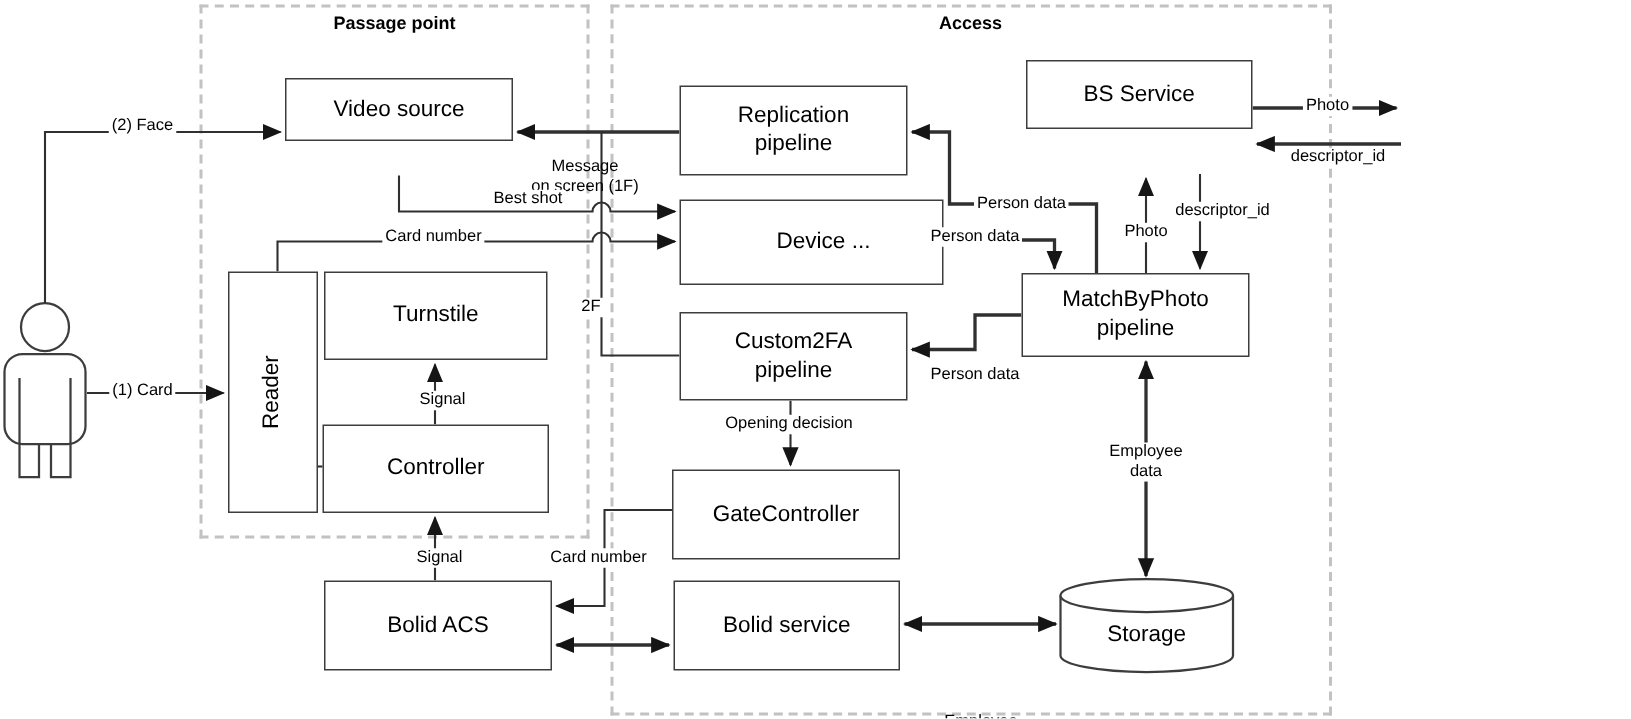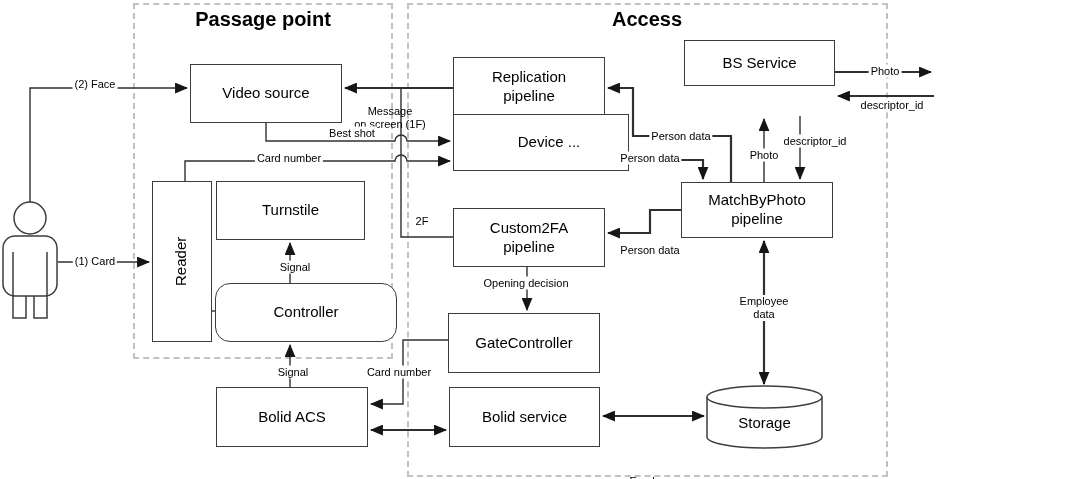--- a/index.html
+++ b/index.html
@@ -1,19 +1,19 @@
 <!DOCTYPE html>
 <html><head>
 <meta charset="utf-8">
 <style>
   html,body{margin:0;padding:0;background:#fff;}
   .canvas{position:relative;width:1087px;height:479px;background:#fff;overflow:hidden;
           font-family:"Liberation Sans",sans-serif;color:#000;}
   .container-box{position:absolute;border:2px dashed #c2c2c2;box-sizing:border-box;}
-  .container-title{position:absolute;font-size:20px;font-weight:bold;text-align:center;
+  .container-title{position:absolute;font-size:12px;font-weight:bold;text-align:center;
           transform:translateX(-50%);white-space:nowrap;}
   svg.wires{position:absolute;left:0;top:0;z-index:2;}
   .node{position:absolute;background:#fff;border:1.5px solid #3d3d3d;box-sizing:border-box;
         display:flex;align-items:center;justify-content:center;z-index:3;}
   .nlabel{font-size:15px;line-height:1.25;text-align:center;white-space:pre-line;}
   .rot{transform:rotate(-90deg);white-space:nowrap;}
   .cyl-label{position:absolute;z-index:4;font-size:15px;text-align:center;}
   .edge-label{position:absolute;z-index:5;font-size:11px;line-height:1.18;text-align:center;
         background:#fff;padding:0 2px;white-space:pre-line;transform:translate(-50%,-50%);}
   .no-bg{background:transparent;margin-top:48px;}
@@ -65,37 +65,37 @@
     <path class="wire" d="M527,267 L527,310" marker-end="url(#arr)"></path>
     <path class="wire" d="M448,340 L403,340 L403,404 L371,404" marker-end="url(#arr)"></path>
     <path class="wire" d="M290,387 L290,345" marker-end="url(#arr)"></path>
     <path class="wire" d="M290,283 L290,243" marker-end="url(#arr)"></path>
     <path class="wire thick" d="M371,430 L446,430" marker-start="url(#arr)" marker-end="url(#arr)"></path>
     <path class="wire thick" d="M603,416 L704,416" marker-start="url(#arr)" marker-end="url(#arr)"></path>
     <path class="wire thick" d="M764,241 L764,384" marker-start="url(#arr)" marker-end="url(#arr)"></path>
     <path class="wire" d="M212,311 L216,311"></path>
   </svg>
 
-  <div class="node" style="left:190px;top:64px;width:152px;height:59px;">
+  <div class="node" style="left:190px;top:52px;width:152px;height:42px;">
     <span class="nlabel">Video source</span>
     </div>
   <div class="node" style="left:152px;top:181px;width:60px;height:161px;">
     <span class="nlabel rot">Reader</span>
     </div>
   <div class="node" style="left:216px;top:181px;width:149px;height:59px;">
     <span class="nlabel">Turnstile</span>
     </div>
-  <div class="node" style="left:215px;top:283px;width:182px;height:59px;border-radius:15px;">
+  <div class="node" style="left:215px;top:283px;width:151px;height:59px;">
     <span class="nlabel">Controller</span>
     </div>
   <div class="node" style="left:453px;top:57px;width:152px;height:60px;">
     <span class="nlabel">Replication
 pipeline</span>
     </div>
-  <div class="node" style="left:453px;top:114px;width:176px;height:57px;padding-left:16px;">
+  <div class="node" style="left:453px;top:133px;width:176px;height:57px;padding-left:16px;">
     <span class="nlabel">Device ...</span>
     </div>
   <div class="node" style="left:453px;top:208px;width:152px;height:59px;">
     <span class="nlabel">Custom2FA
 pipeline</span>
     </div>
   <div class="node" style="left:448px;top:313px;width:152px;height:60px;">
     <span class="nlabel">GateController</span>
     </div>
   <div class="node" style="left:216px;top:387px;width:152px;height:60px;">
@@ -112,21 +112,21 @@
     <span class="nlabel">BS Service</span>
     </div>
   <div class="cyl-label" style="left:707px;top:414px;width:115px;">Storage</div>
 
   <div class="edge-label" style="left:95px;top:84px;">(2) Face</div>
   <div class="edge-label" style="left:95px;top:261px;">(1) Card</div>
   <div class="edge-label no-bg" style="left:390px;top:70px;">Message
 on screen (1F)</div>
   <div class="edge-label" style="left:352px;top:133px;">Best shot</div>
   <div class="edge-label" style="left:289px;top:158px;">Card number</div>
-  <div class="edge-label" style="left:422px;top:205px;margin-top:16px;">2F</div>
+  <div class="edge-label" style="left:394px;top:205px;">2F</div>
   <div class="edge-label" style="left:681px;top:136px;">Person data</div>
   <div class="edge-label" style="left:650px;top:158px;">Person data</div>
   <div class="edge-label" style="left:650px;top:250px;">Person data</div>
   <div class="edge-label" style="left:885px;top:71px;">Photo</div>
   <div class="edge-label" style="left:892px;top:105px;">descriptor_id</div>
   <div class="edge-label" style="left:764px;top:155px;">Photo</div>
   <div class="edge-label" style="left:815px;top:141px;">descriptor_id</div>
   <div class="edge-label" style="left:526px;top:283px;">Opening decision</div>
   <div class="edge-label" style="left:295px;top:267px;">Signal</div>
   <div class="edge-label" style="left:293px;top:372px;">Signal</div>

